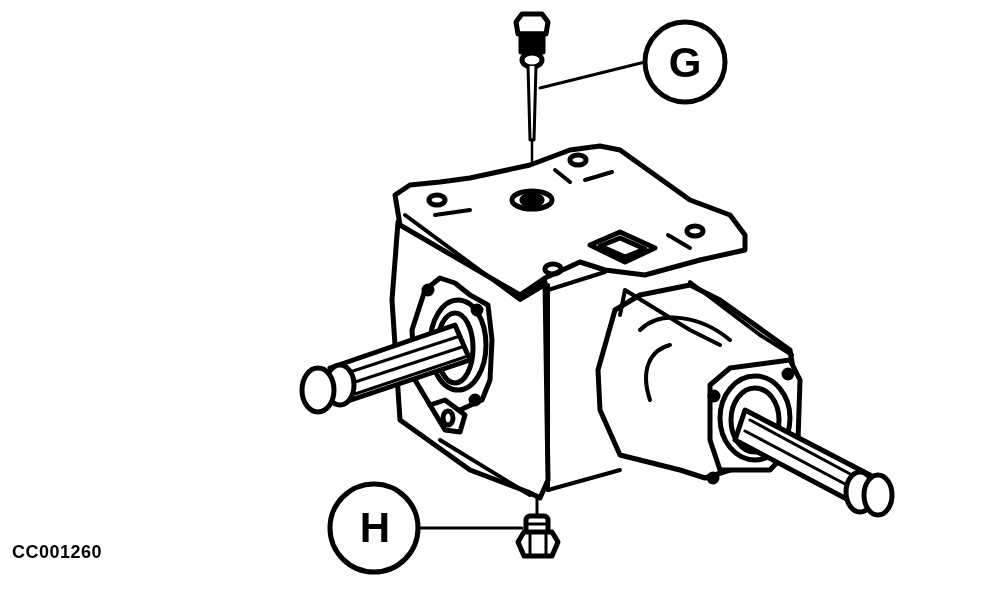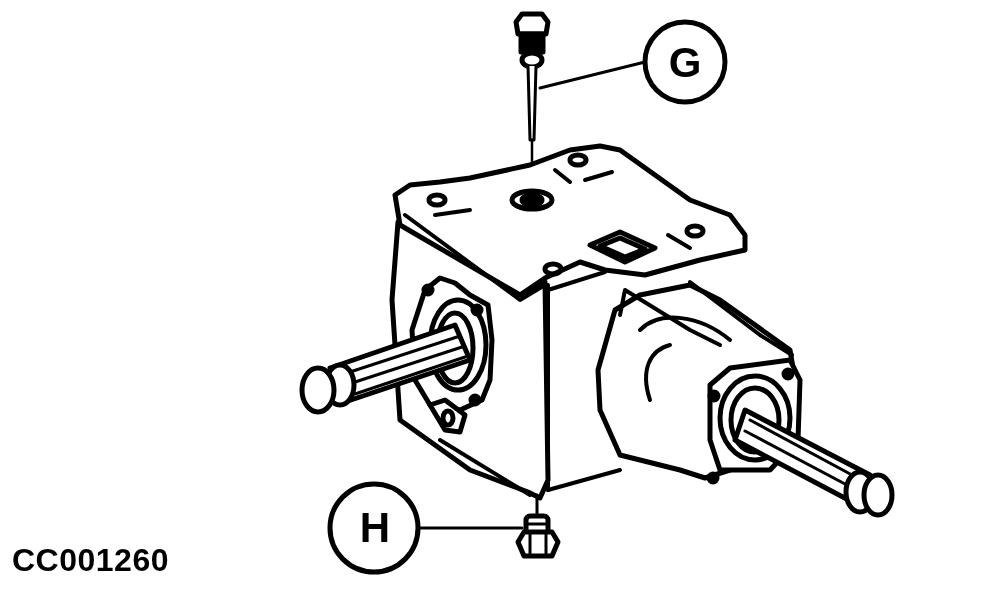--- a/index.html
+++ b/index.html
@@ -9,21 +9,21 @@
     position: absolute;
     font-family: "Liberation Sans", sans-serif;
     font-weight: bold;
     color: #000;
     text-align: center;
   }
   #label-g { left: 640px; top: 28px; width: 90px; height: 70px; line-height: 70px; font-size: 42px; }
   #label-h { left: 330px; top: 492px; width: 90px; height: 72px; line-height: 72px; font-size: 42px; }
   #figure-id {
     position: absolute; left: 12px; top: 542px;
-    font-family: "Liberation Sans", sans-serif; font-weight: bold; font-size: 32px; color: #000;
+    font-family: "Liberation Sans", sans-serif; font-weight: bold; font-size: 18px; color: #000;
     letter-spacing: 0.5px;
   }
 </style>
 </head>
 <body>
 
 <svg id="drawing" viewBox="0 0 992 589" xmlns="http://www.w3.org/2000/svg">
   <g fill="none" stroke="#000" stroke-width="5" stroke-linejoin="round" stroke-linecap="round">
 
     <g>

